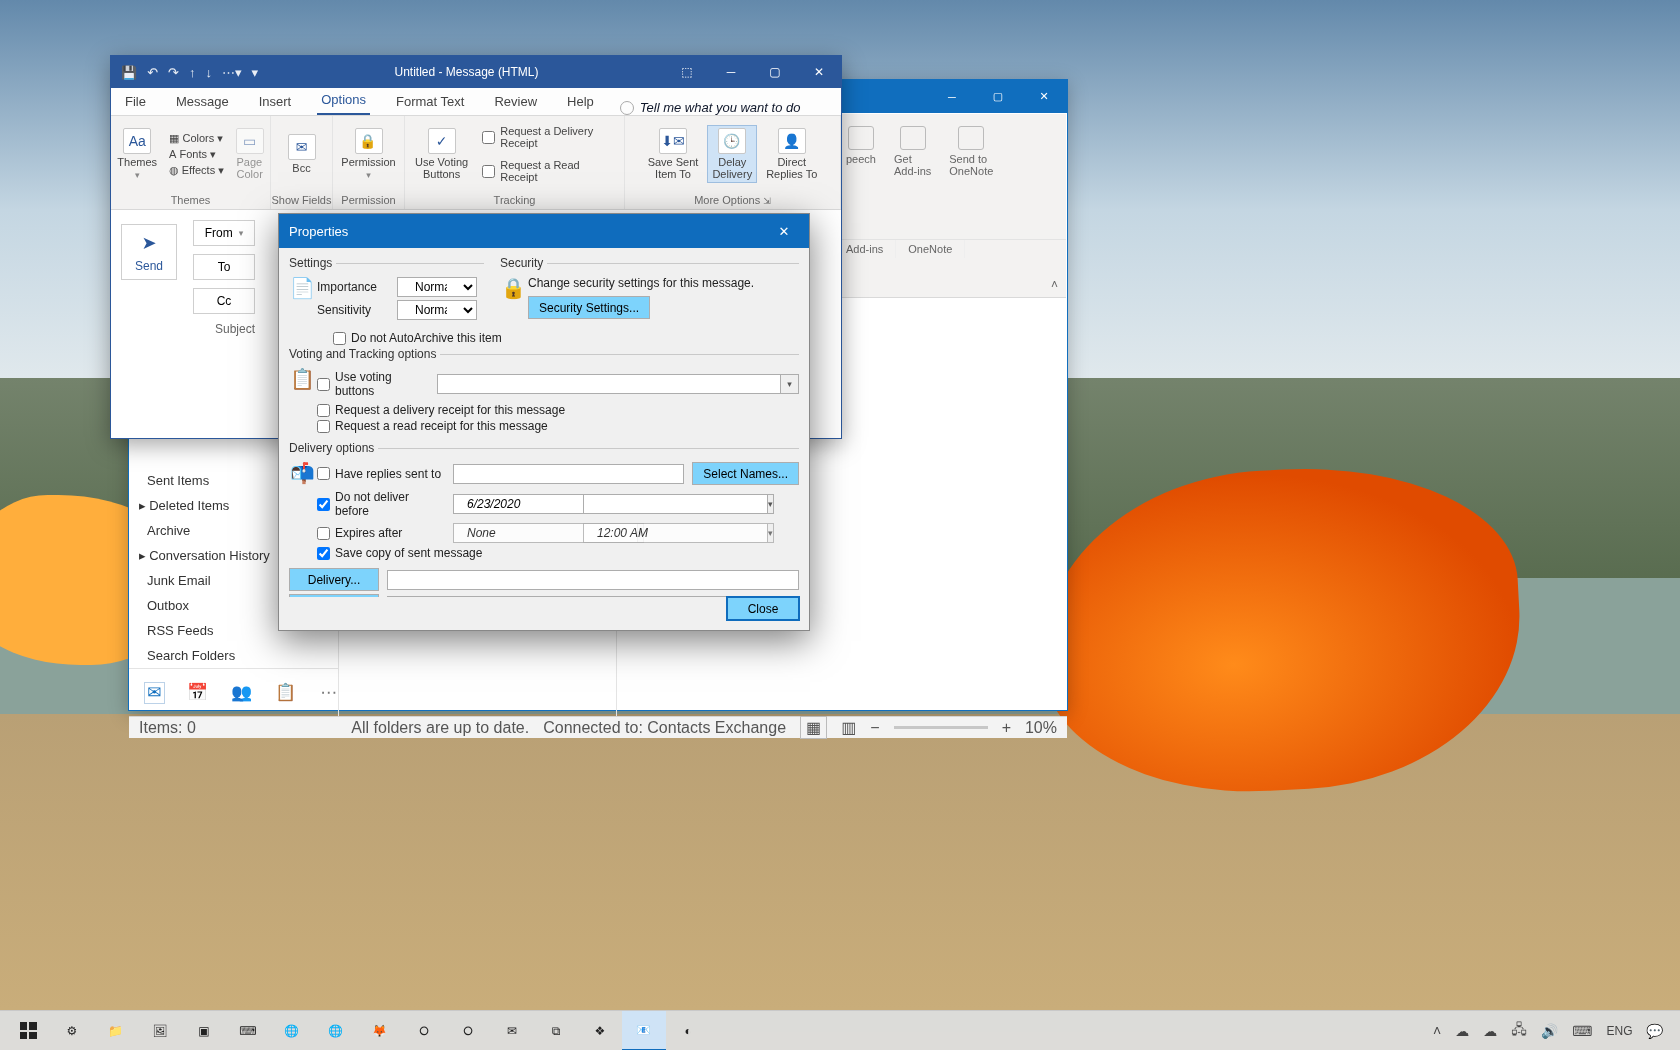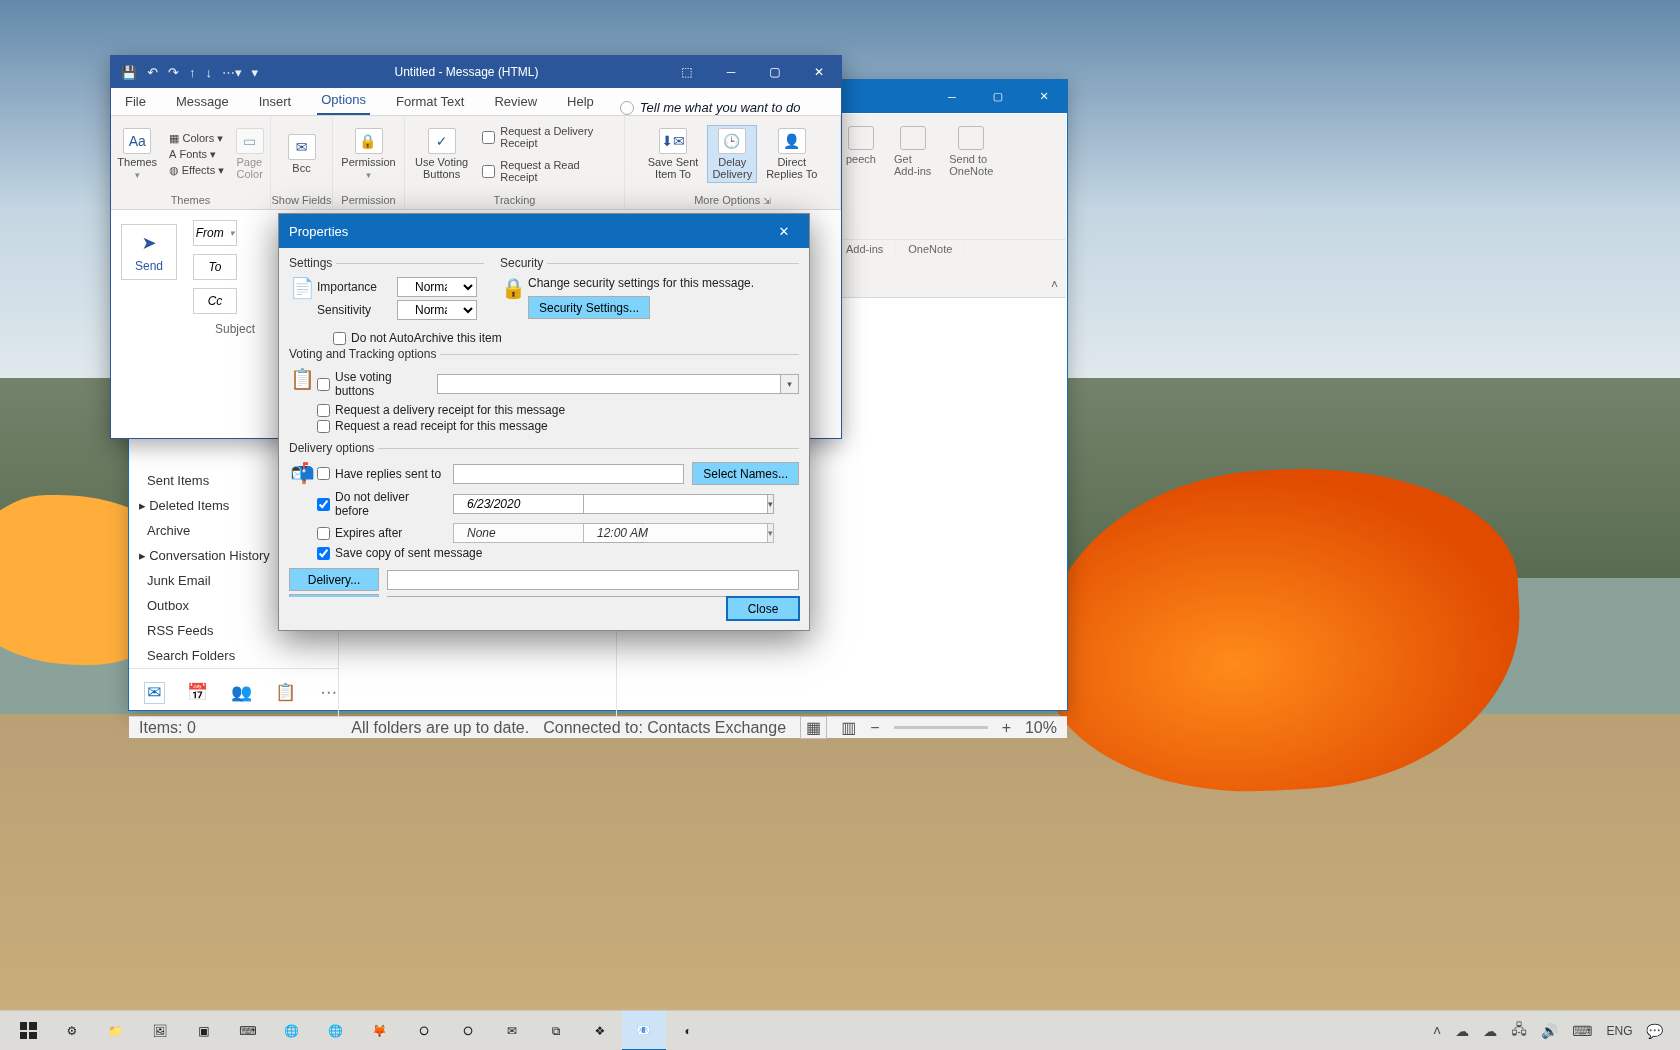--- a/index.html
+++ b/index.html
@@ -68,21 +68,21 @@
   .rbtn-lg{display:flex;flex-direction:column;align-items:center;gap:2px;padding:2px 4px;font-size:11px;}
   .rbtn-lg.active{background:#cfe3f6;outline:1px solid #9fbfe0;}
   .rbtn-lg .ic{width:28px;height:26px;background:#fff;border:1px solid #c8c8c8;border-radius:2px;display:flex;align-items:center;justify-content:center;font-size:14px;color:#2b579a;}
   .mini{font-size:11px;display:flex;align-items:center;gap:3px;padding:1px 2px;}
   
   .compose-body{flex:1;display:flex;}
   .sendcol{width:76px;display:flex;align-items:flex-start;justify-content:center;padding-top:14px;}
   .sendbtn{width:56px;height:56px;border:1px solid #cfcfcf;display:flex;flex-direction:column;align-items:center;justify-content:center;font-size:12px;color:#2b579a;background:#fff;gap:5px;}
   .fields{flex:1;padding:10px 0 0 6px;display:flex;flex-direction:column;gap:8px;}
   .fieldrow{display:flex;align-items:center;gap:10px;}
-  .fbtn{width:44px;height:26px;border:1px solid #cfcfcf;background:#fff;font-size:12px;display:flex;align-items:center;justify-content:center;font-style:italic;}
+  .fbtn{width:62px;height:26px;border:1px solid #cfcfcf;background:#fff;font-size:12px;display:flex;align-items:center;justify-content:center;}
   .fbtn.caret::after{content:"▾";font-size:9px;margin-left:6px;color:#888;}
   .flabel{width:62px;text-align:right;font-size:12px;color:#666;}
 
   
   .dlg{position:absolute;left:278px;top:213px;width:532px;height:418px;background:#f0f0f0;border:1px solid #888;
        box-shadow:0 10px 34px rgba(0,0,0,.5);display:flex;flex-direction:column;z-index:10;font-size:12px;color:#222;}
   .dlg-title{height:28px;background:#0f6cbd;color:#fff;display:flex;align-items:center;padding:17px 10px;font-size:13px;}
   .dlg-title .x{margin-left:auto;width:30px;text-align:center;}
   .dlg-body{flex:1;padding:6px 10px 8px;overflow:hidden;}
 

